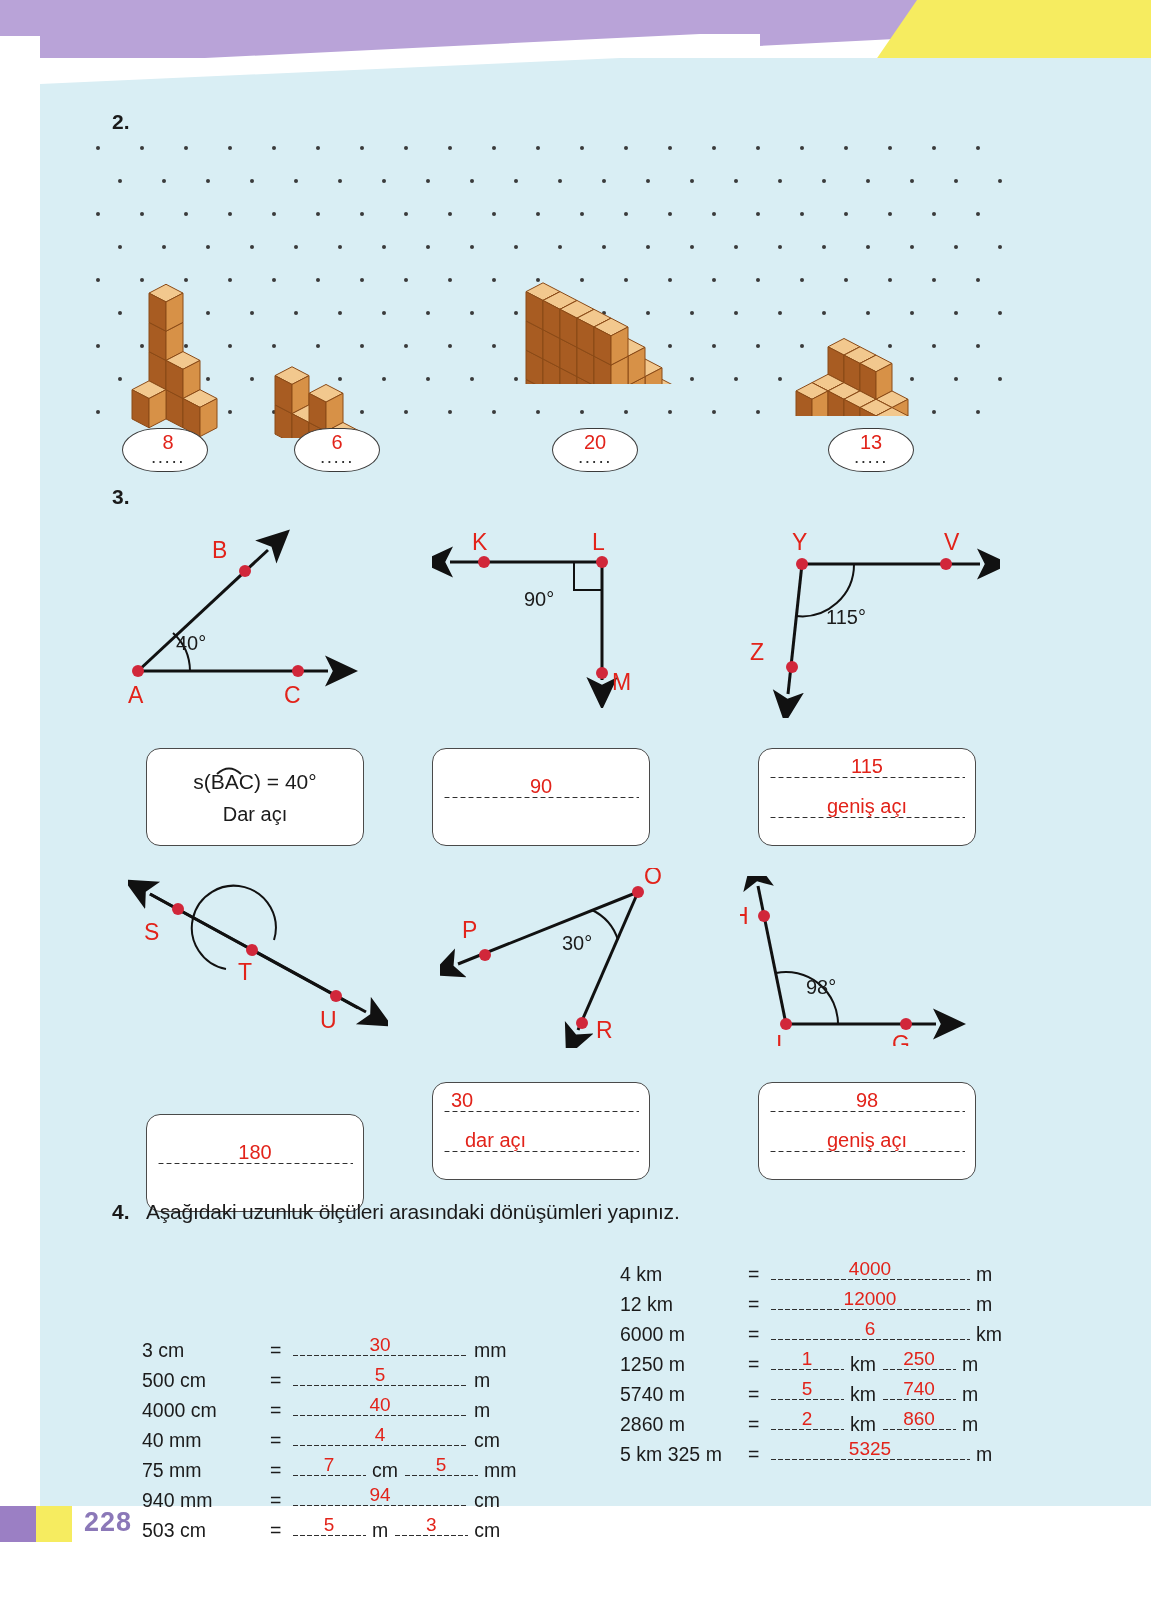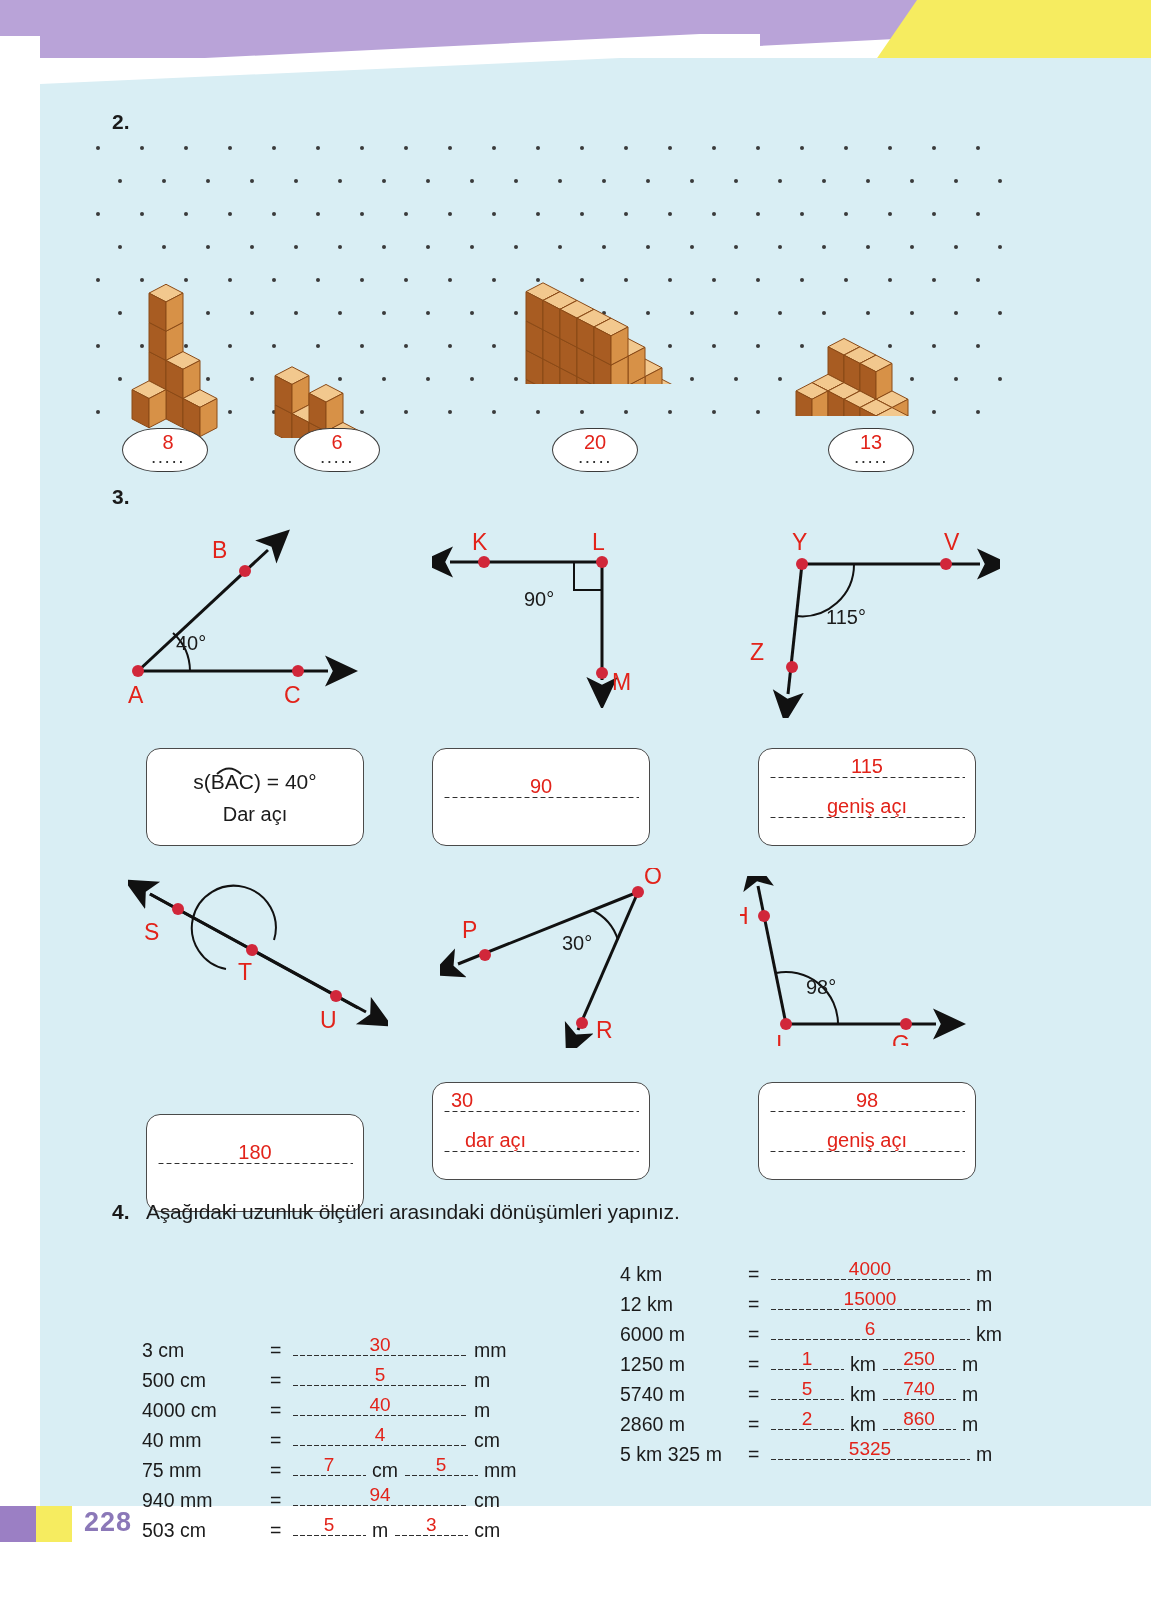--- a/index.html
+++ b/index.html
@@ -828,21 +828,21 @@
       <span class="blank" style="width: 200px;">
         <span class="bv">4000</span>
         <span class="bd"></span>
       </span>
       <span class="unit">m</span>
     </div>
     <div class="row">
       <span class="lhs">12 km</span>
       <span class="eq">=</span>
       <span class="blank" style="width: 200px;">
-        <span class="bv">15000</span>
+        <span class="bv">12000</span>
         <span class="bd"></span>
       </span>
       <span class="unit">m</span>
     </div>
     <div class="row">
       <span class="lhs">6000 m</span>
       <span class="eq">=</span>
       <span class="blank" style="width: 200px;">
         <span class="bv">6</span>
         <span class="bd"></span>

